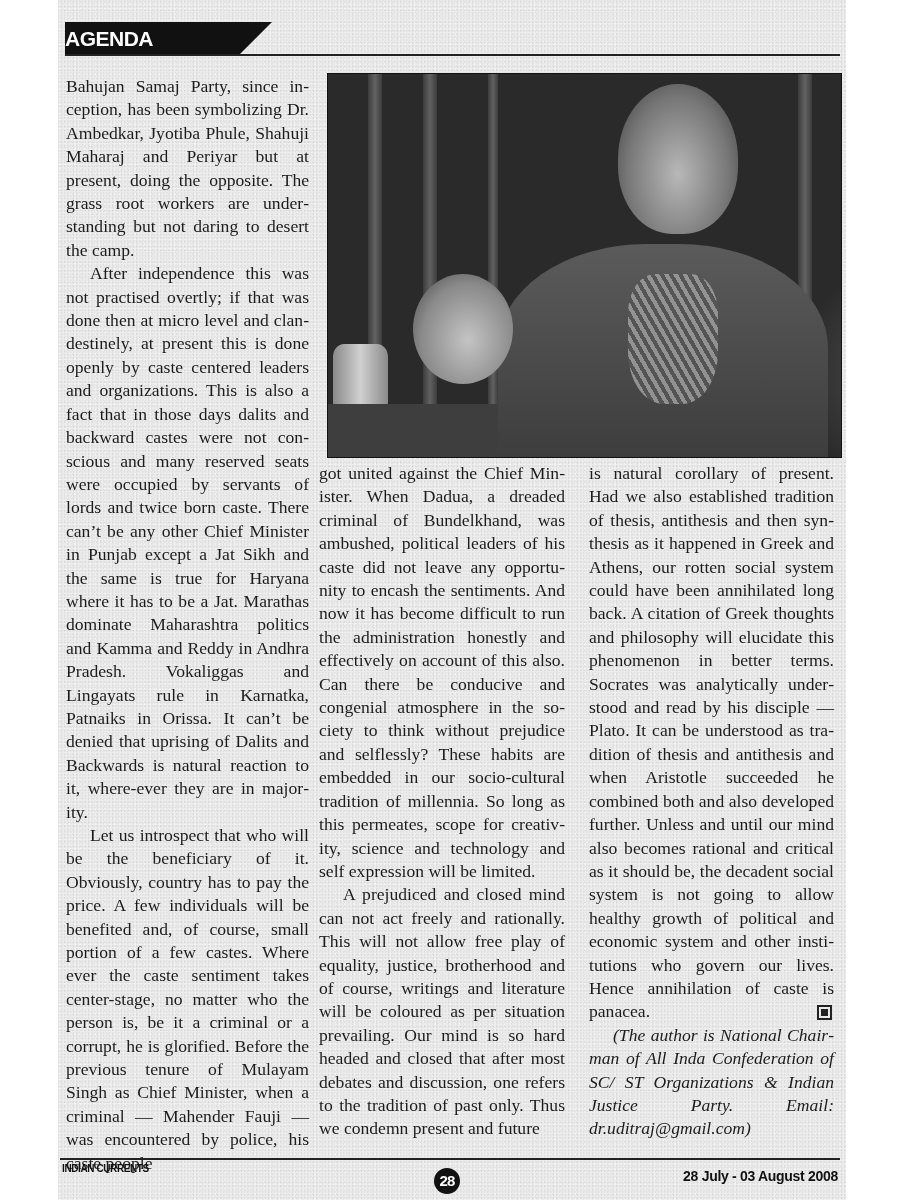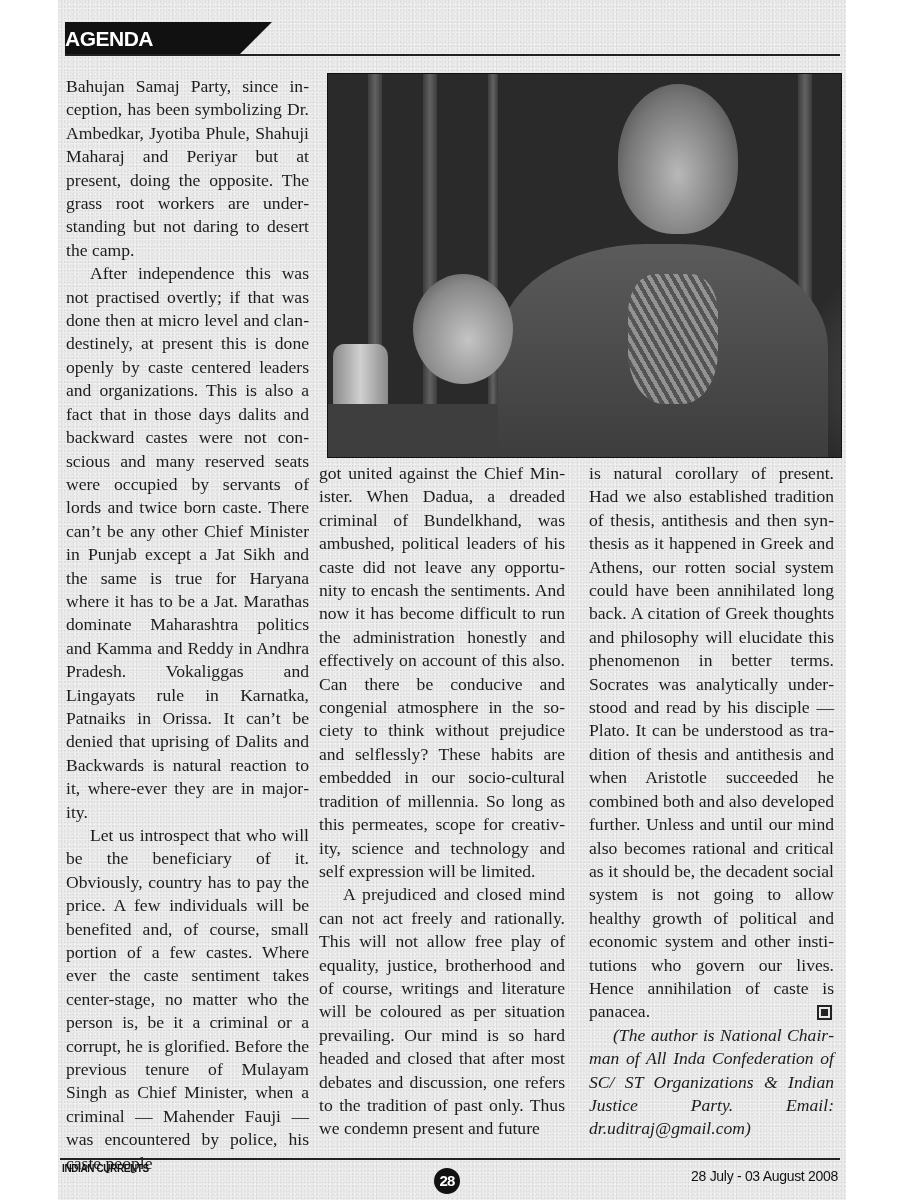--- a/index.html
+++ b/index.html
@@ -106,21 +106,21 @@
     }
     .page-num {
       position: absolute; left: 434px; top: 1168px; width: 26px; height: 26px; border-radius: 50%;
       background: #111; color: #fff; text-align: center; line-height: 26px;
       font-family: "Liberation Sans", "DejaVu Sans", sans-serif; font-weight: bold; font-size: 15px;
       letter-spacing: -0.8px;
     }
     .footer-right {
       position: absolute; right: 62px; top: 1168px;
       font-family: "Liberation Sans", "DejaVu Sans", sans-serif;
-      font-size: 14px; letter-spacing: -0.3px; color: #111;
+      font-size: 14px; letter-spacing: -0.3px; color: #111; font-weight: bold;
     }
   </style>
 </head>
 <body>
 
 <div class="paper"></div>
 
 <div class="agenda-tab">AGENDA</div>
 <div class="agenda-slant"></div>
 <div class="agenda-rule"></div>

